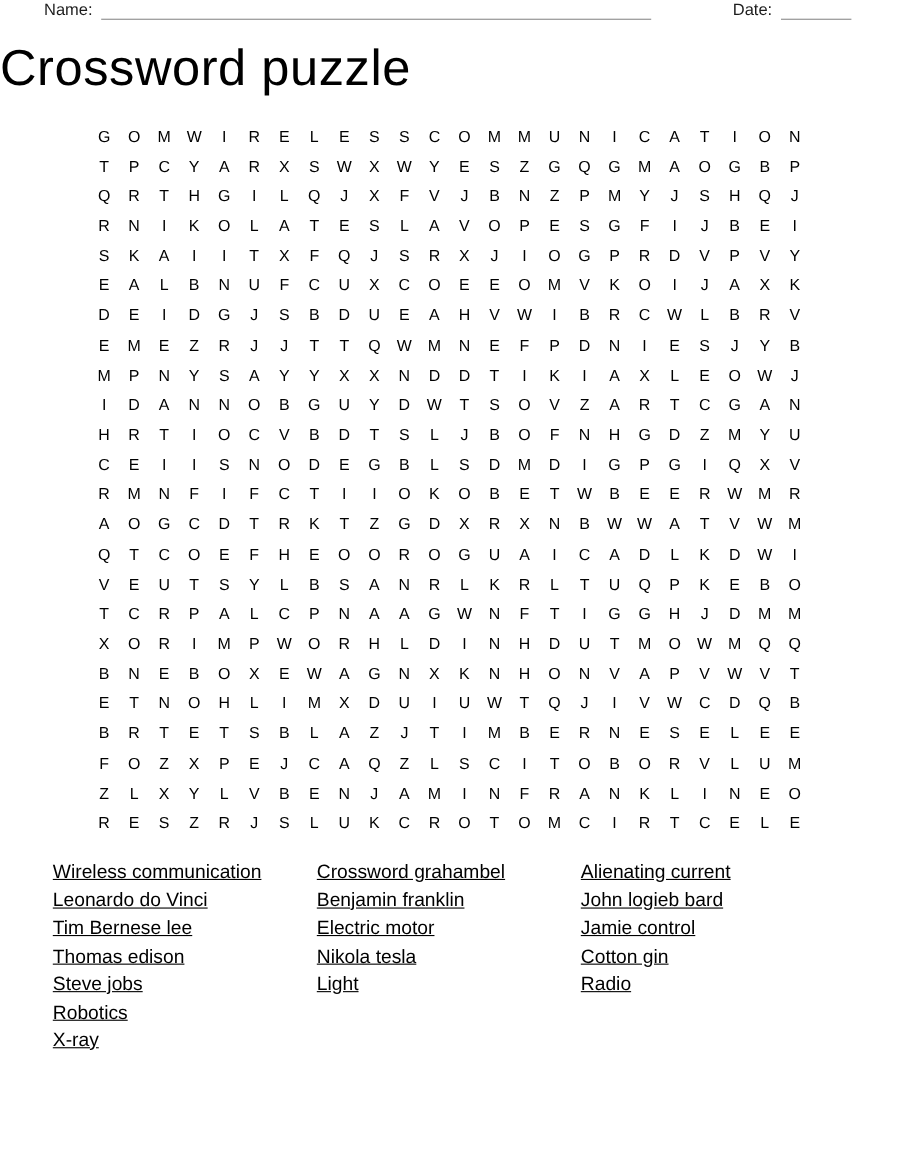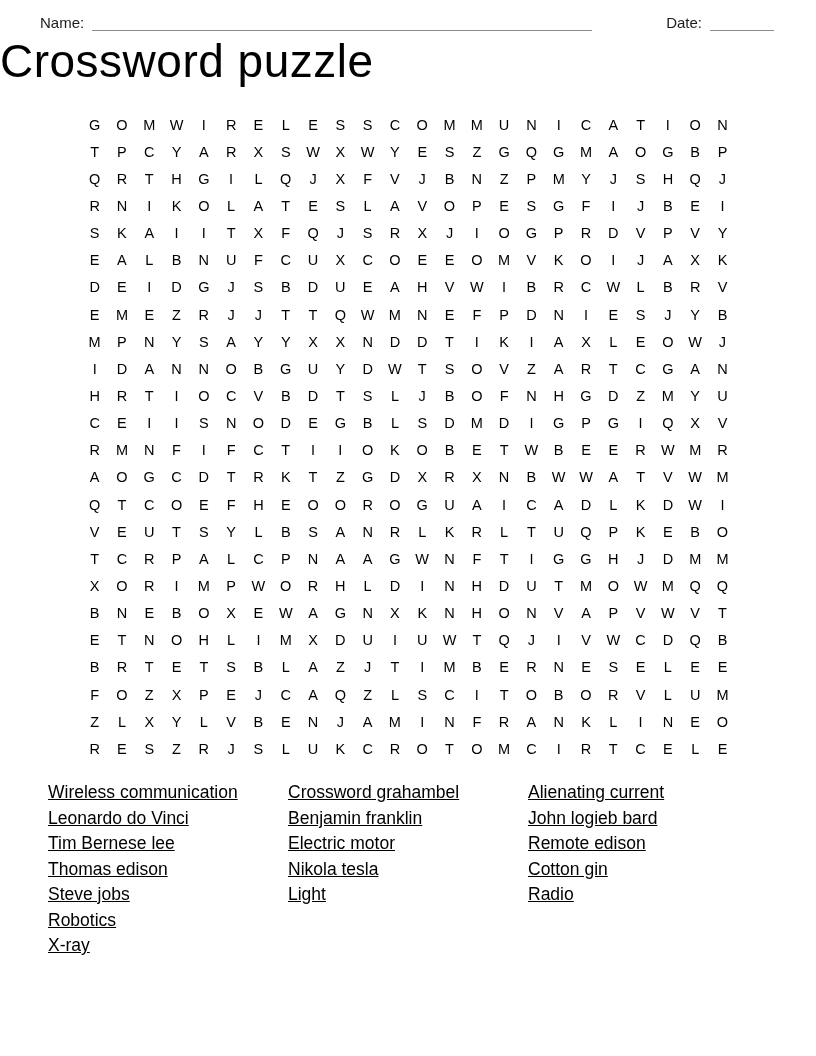--- a/index.html
+++ b/index.html
@@ -12,21 +12,21 @@
     overflow: hidden;
   }
   .page { position: absolute; inset: 0; }
 
   
   .top-row {
     position: absolute;
     left: 40px; right: 42px; top: 1px;
     display: flex; align-items: flex-end;
     font-size: 15px; color: #1c1c1c;
-    height: 30px;
+    height: 17px;
   }
   .field-label { white-space: nowrap; padding-right: 8px; }
   .write-line {
     border-bottom: 1.4px solid #8a8a8a;
     height: 14px;
   }
   .name-line { width: 500px; }
   .spacer { flex: 1; min-width: 18px; }
   .date-line { width: 64px; }
 
@@ -683,19 +683,19 @@
       <div class="word-col col-1">
         <div class="word">Crossword grahambel</div>
         <div class="word">Benjamin franklin</div>
         <div class="word">Electric motor</div>
         <div class="word">Nikola tesla</div>
         <div class="word">Light</div>
       </div>
       <div class="word-col col-2">
         <div class="word">Alienating current</div>
         <div class="word">John logieb bard</div>
-        <div class="word">Remote edison</div>
+        <div class="word">Jamie control</div>
         <div class="word">Cotton gin</div>
         <div class="word">Radio</div>
       </div>
     </div>
 
 </div>
 
 </body></html>

